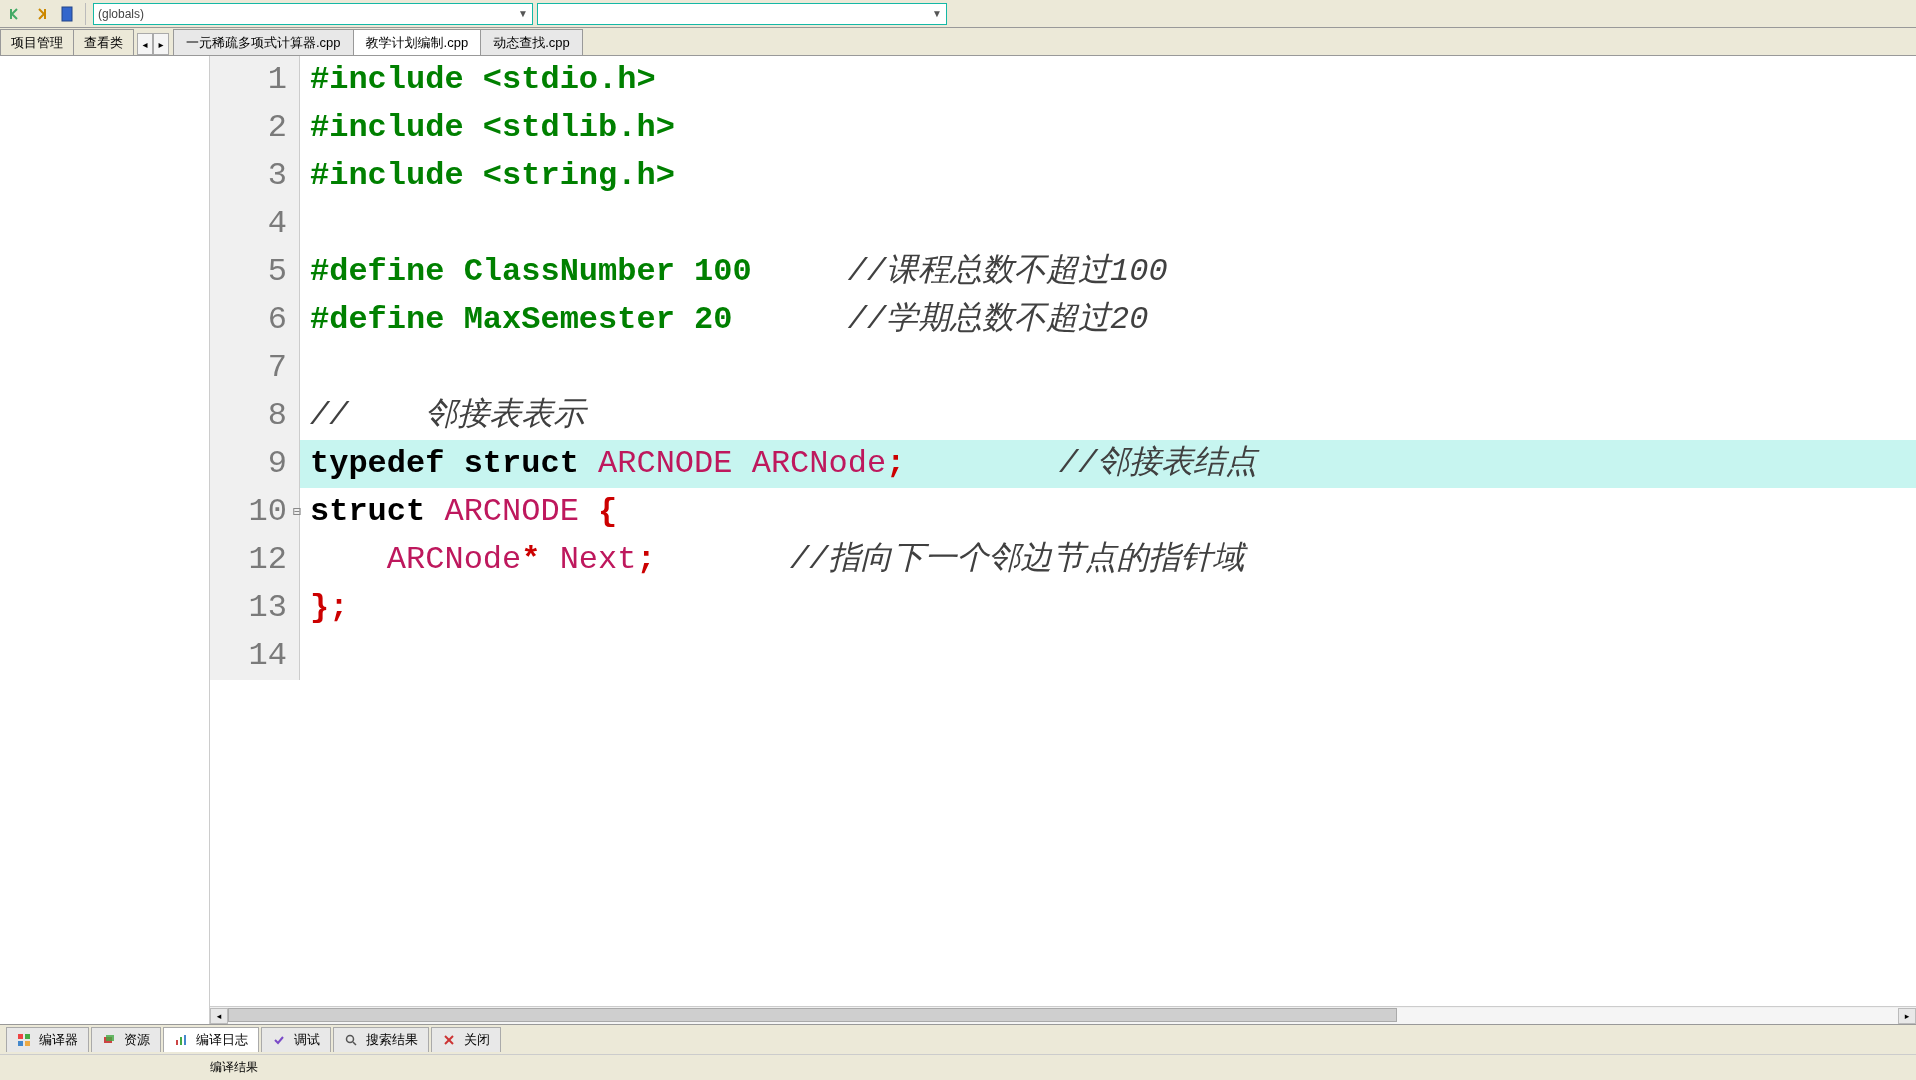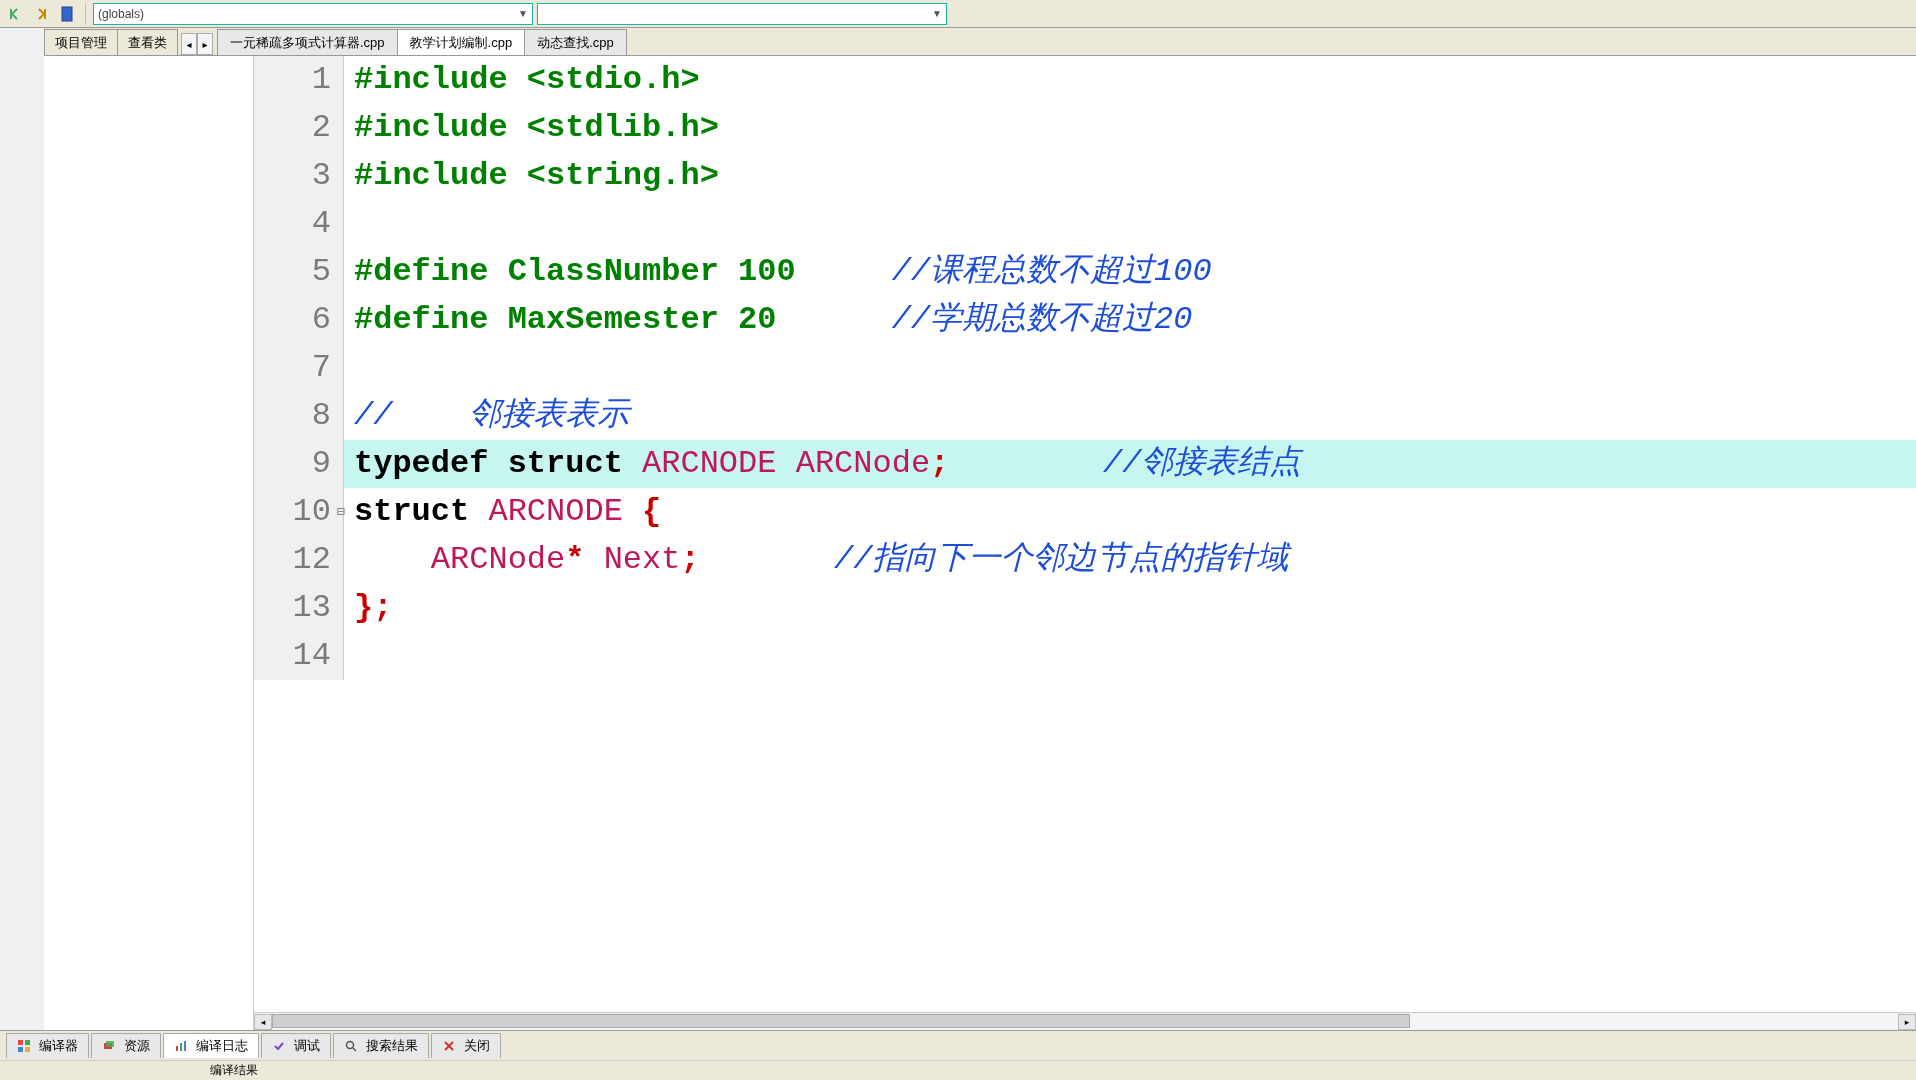--- a/index.html
+++ b/index.html
@@ -39,21 +39,20 @@
   font-size: 12px;
   color: #444;
 }
 .combo .arrow { margin-left: auto; font-size: 10px; color: #555; }
 
 .main-area {
   flex: 1;
   display: flex;
   flex-direction: column;
   overflow: hidden;
-  padding-left: 44px;
 }
 .tab-row {
   height: 28px;
   background: #ece9d8;
   border-bottom: 1px solid #999;
   display: flex;
   align-items: flex-end;
 }
 .side-tab {
   padding: 4px 10px;
@@ -152,21 +151,21 @@
   transform: translateY(-50%);
   font-size: 14px;
   color: #888;
 }
 .code-text {
   padding-left: 10px;
   flex: 1;
 }
 .tok-preproc { color: #008000; font-weight: bold; }
 .tok-keyword { color: #000; font-weight: bold; }
-.tok-comment { color: #1d4ed8; font-style: italic; }
+.tok-comment { color: #404040; font-style: italic; }
 .tok-punct-red { color: #cc0000; font-weight: bold; }
 .tok-ident { color: #be185d; }
 .tok-op { color: #cc0000; font-weight: bold; }
 
 .hscroll {
   height: 18px;
   background: #f0f0f0;
   border-top: 1px solid #ccc;
   display: flex;
   align-items: center;
@@ -211,21 +210,21 @@
   cursor: pointer;
 }
 .btab.active {
   background: #fff;
 }
 .btab .mini-icon {
   width: 14px; height: 14px;
   display: inline-flex; align-items: center; justify-content: center;
 }
 .status-row {
-  height: 20px;
+  height: 26px;
   background: #ece9d8;
   border-top: 1px solid #ccc;
   display: flex;
   align-items: center;
   padding-left: 210px;
   font-size: 12px;
 }
 </style>
 </head>
 <body>

